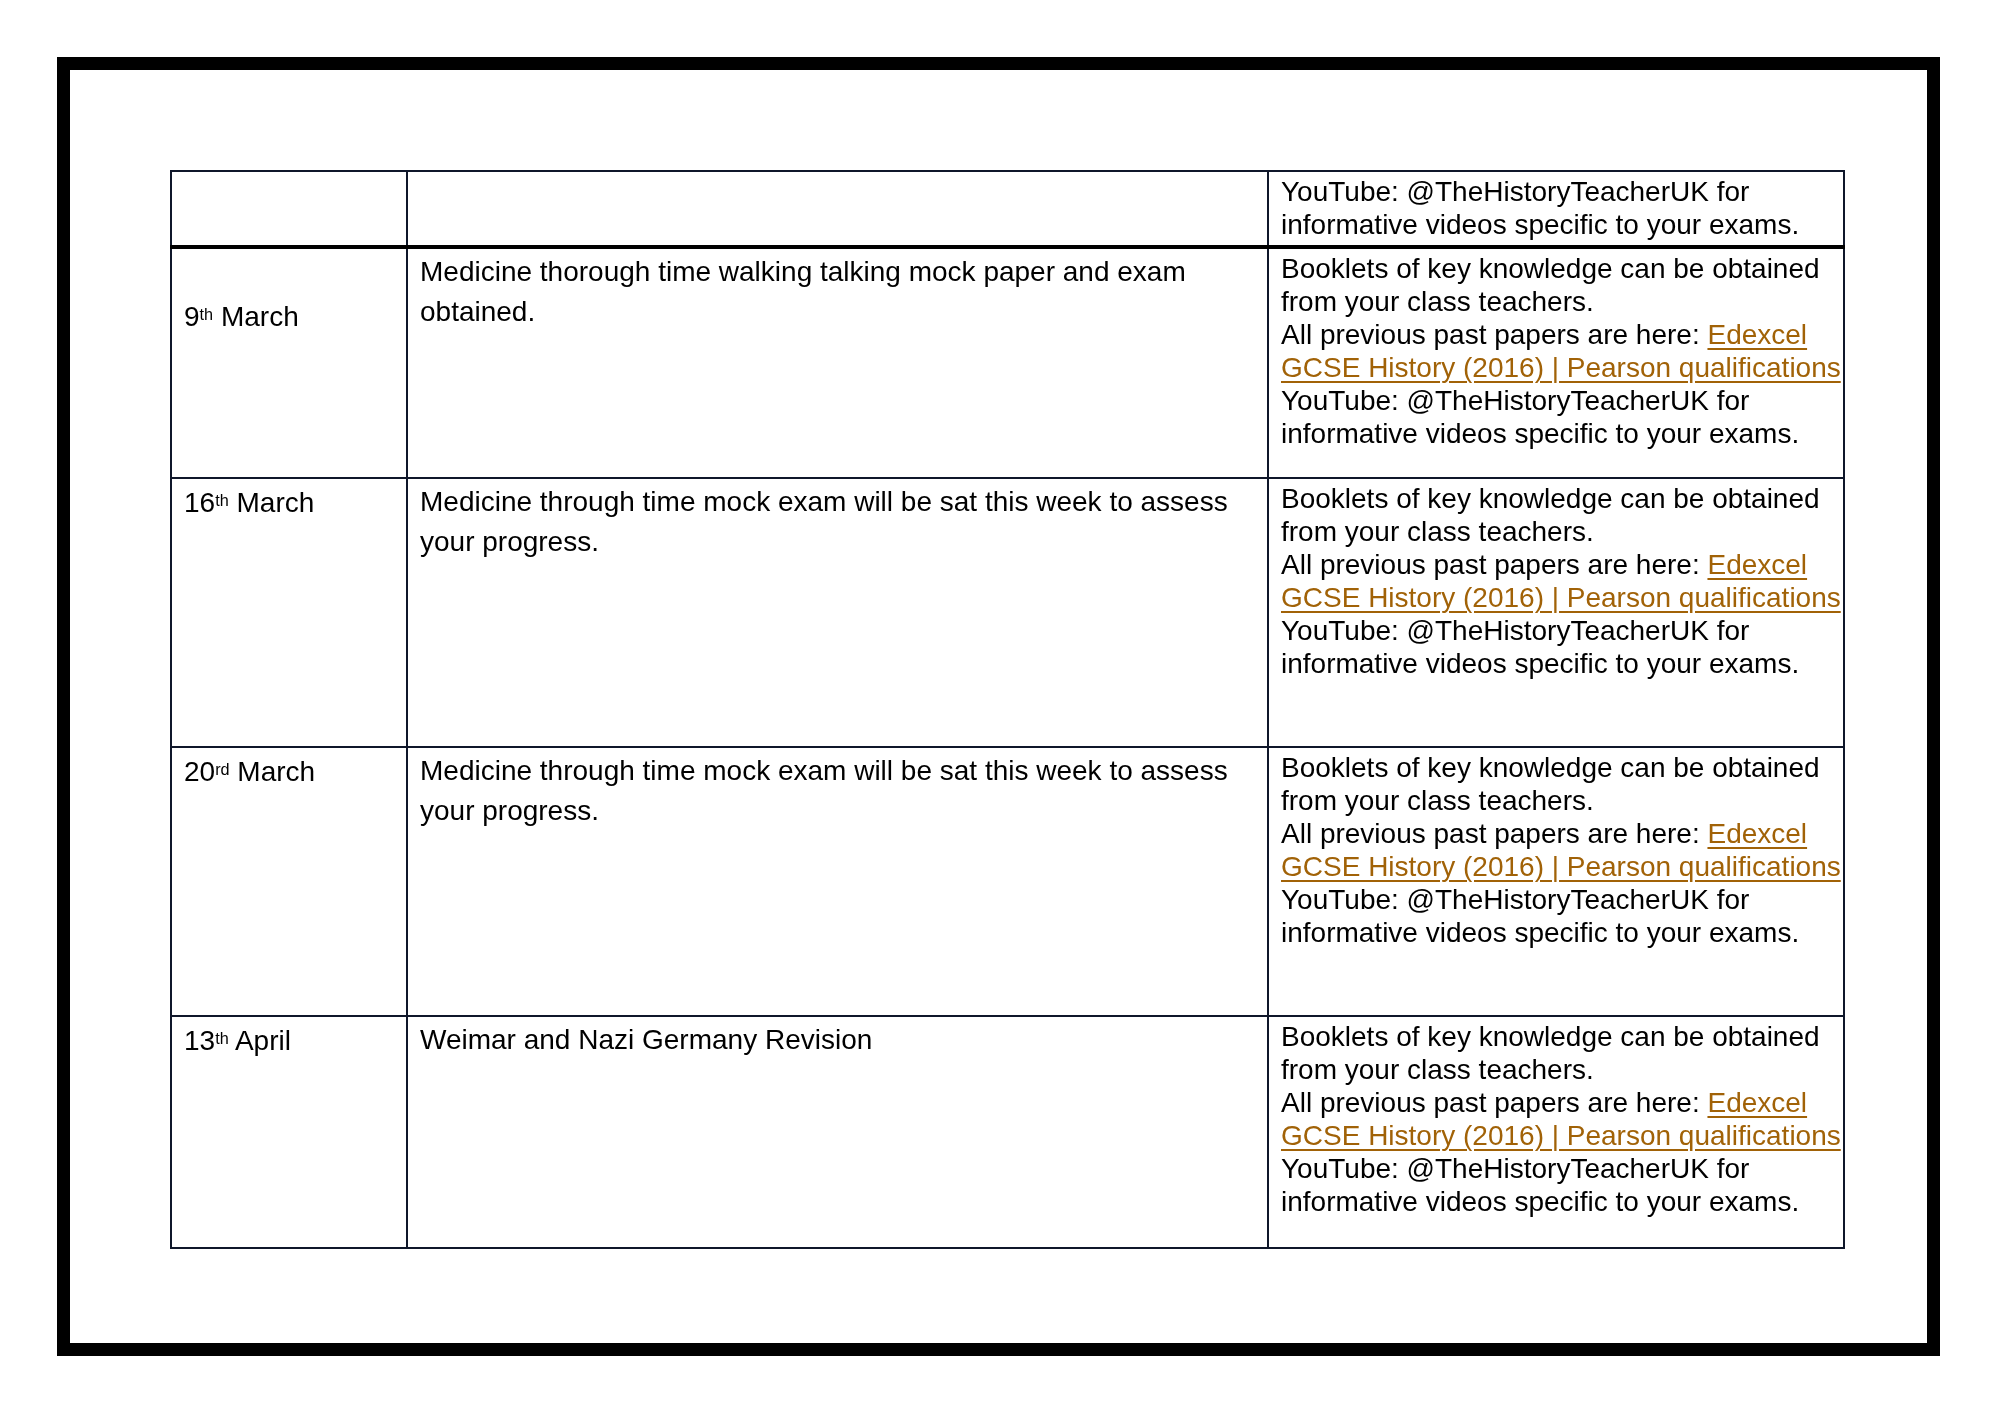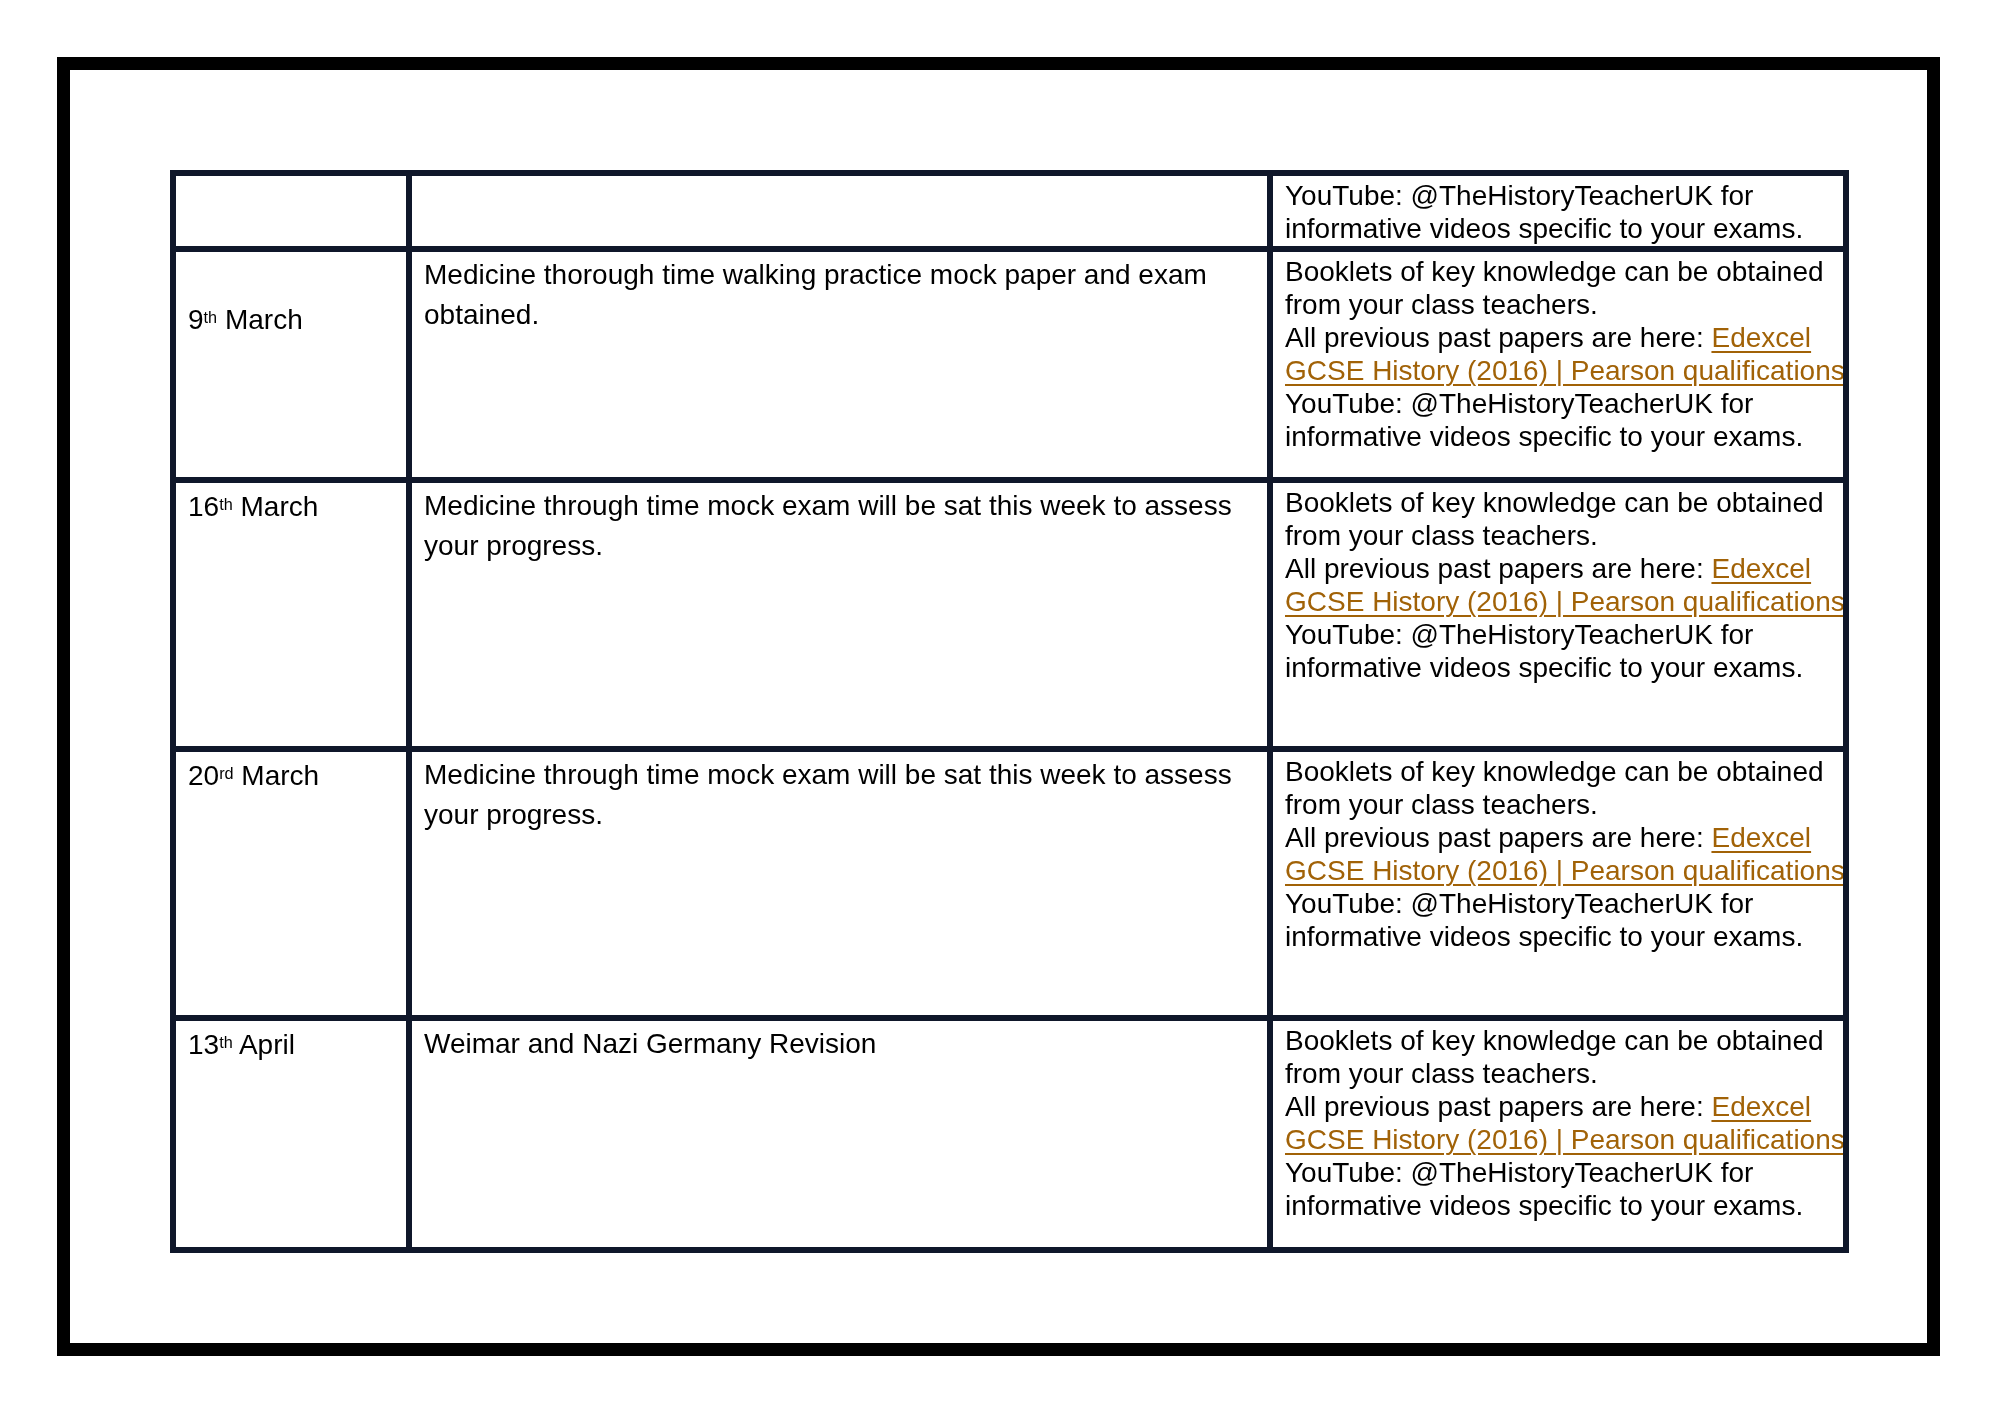--- a/index.html
+++ b/index.html
@@ -27,21 +27,21 @@
     left: 170px;
     top: 170px;
     width: 1673px;
     border-collapse: collapse;
     table-layout: fixed;
   }
   col.c-date { width: 236px; }
   col.c-act  { width: 861px; }
   col.c-res  { width: 576px; }
   td {
-    border: 6px solid #0f172a;
+    border: 2px solid #0f172a;
     vertical-align: top;
     padding: 3px 6px 0 12px;
     font-size: 28px;
     background: #ffffff;
     overflow: hidden;
   }
   tr.row-head td { border-bottom: 4px solid #000000; }
   tr.row-head   { height: 76px;  }
   tr.row-h      { height: 231px; }
   tr.row-h2     { height: 269px; }
@@ -88,21 +88,21 @@
       <div class="res-line">YouTube: @TheHistoryTeacherUK for</div>
       <div class="res-line">informative videos specific to your exams.</div>
     </td>
   </tr>
 
   <tr class="row-h">
     <td>
       <div class="date-wrap date-offset"><span>9</span><span class="sup">th</span><span> March</span></div>
     </td>
     <td>
-      <div class="act-line">Medicine thorough time walking practice mock paper and exam</div>
+      <div class="act-line">Medicine thorough time walking talking mock paper and exam</div>
       <div class="act-line">obtained.</div>
     </td>
     <td>
       <div class="res-line">Booklets of key knowledge can be obtained</div>
       <div class="res-line">from your class teachers.</div>
       <div class="res-line"><span>All previous past papers are here: </span><a class="doc-link">Edexcel</a></div>
       <div class="res-line"><a class="doc-link">GCSE History (2016) | Pearson qualifications</a></div>
       <div class="res-line">YouTube: @TheHistoryTeacherUK for</div>
       <div class="res-line">informative videos specific to your exams.</div>
     </td>

